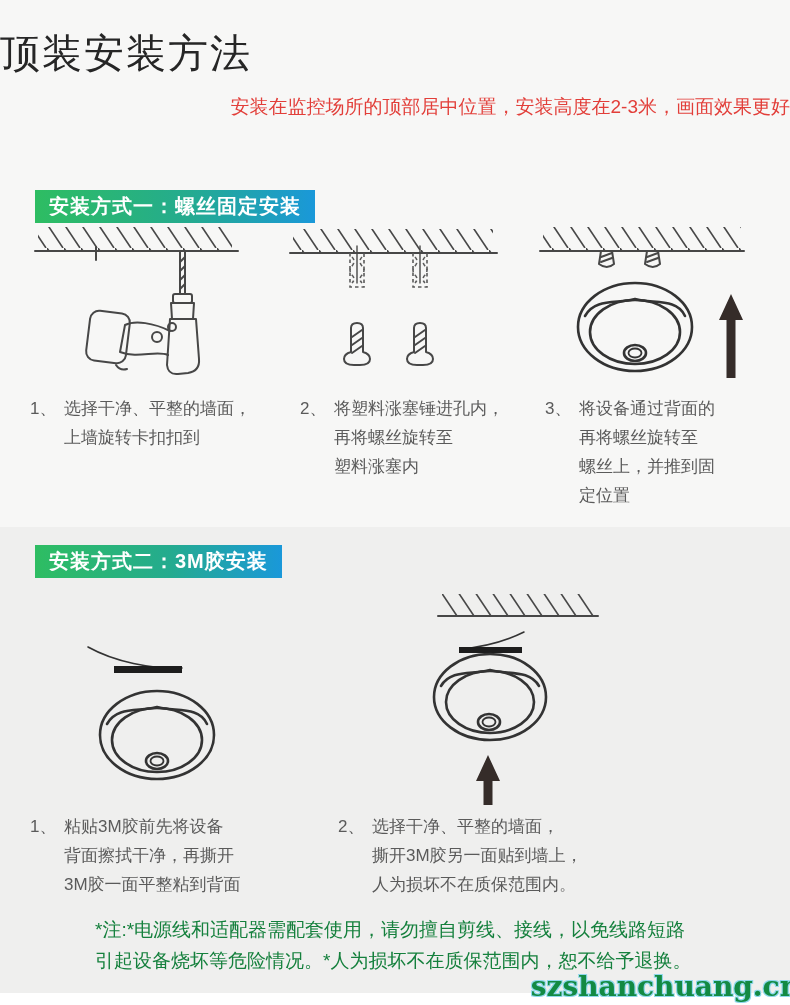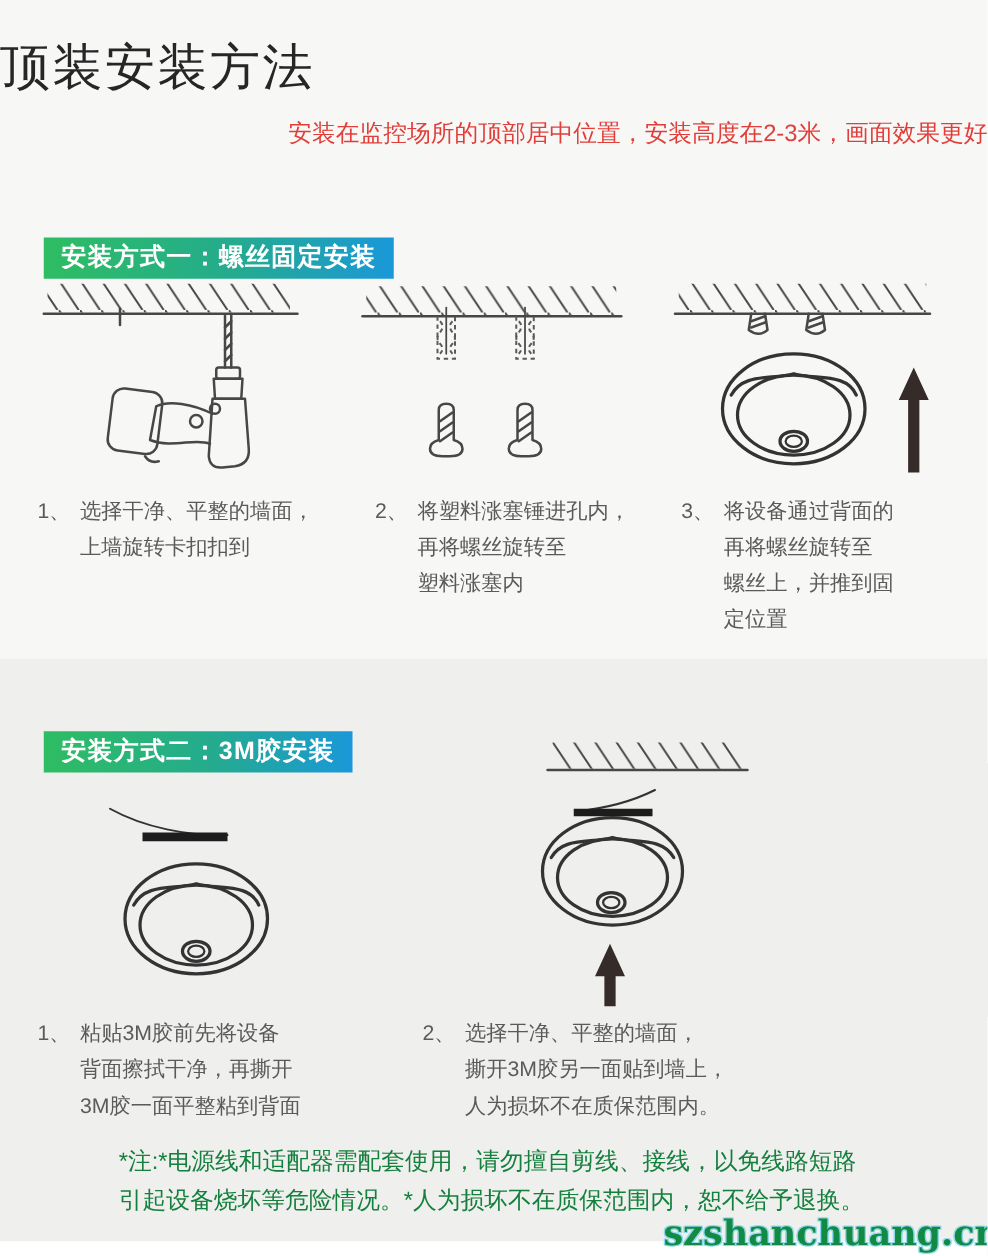--- a/index.html
+++ b/index.html
@@ -9,21 +9,21 @@
 
   .title{position:absolute;left:0;top:26px;width:790px;text-align:left;
          font-size:40px;letter-spacing:2px;color:#262626;font-weight:400;}
   .subtitle{position:absolute;left:0;top:94px;width:790px;text-align:right;
             font-size:19px;color:#e23e39;}
 
   .badge{position:absolute;left:35px;color:#ffffff;font-weight:bold;font-size:20px;
          letter-spacing:1px;padding:6px 14px;line-height:21px;
          background:linear-gradient(90deg,#2ebd62 0%,#24ab8f 55%,#1a98d9 100%);}
   .badge1{top:160px;margin-top:30px;}
-  .badge2{top:545px;margin-top:40px;}
+  .badge2{top:545px;}
 
   .illus{position:absolute;}
   .illus svg{display:block;}
 
   .step{position:absolute;display:flex;color:#5a5a5a;font-size:17px;line-height:29px;}
   .step .num{flex:0 0 34px;}
   .step .lines div{white-space:nowrap;}
 
   .note{position:absolute;left:95px;top:914px;color:#15803d;font-size:19px;line-height:31px;}
   .note div{white-space:nowrap;}

